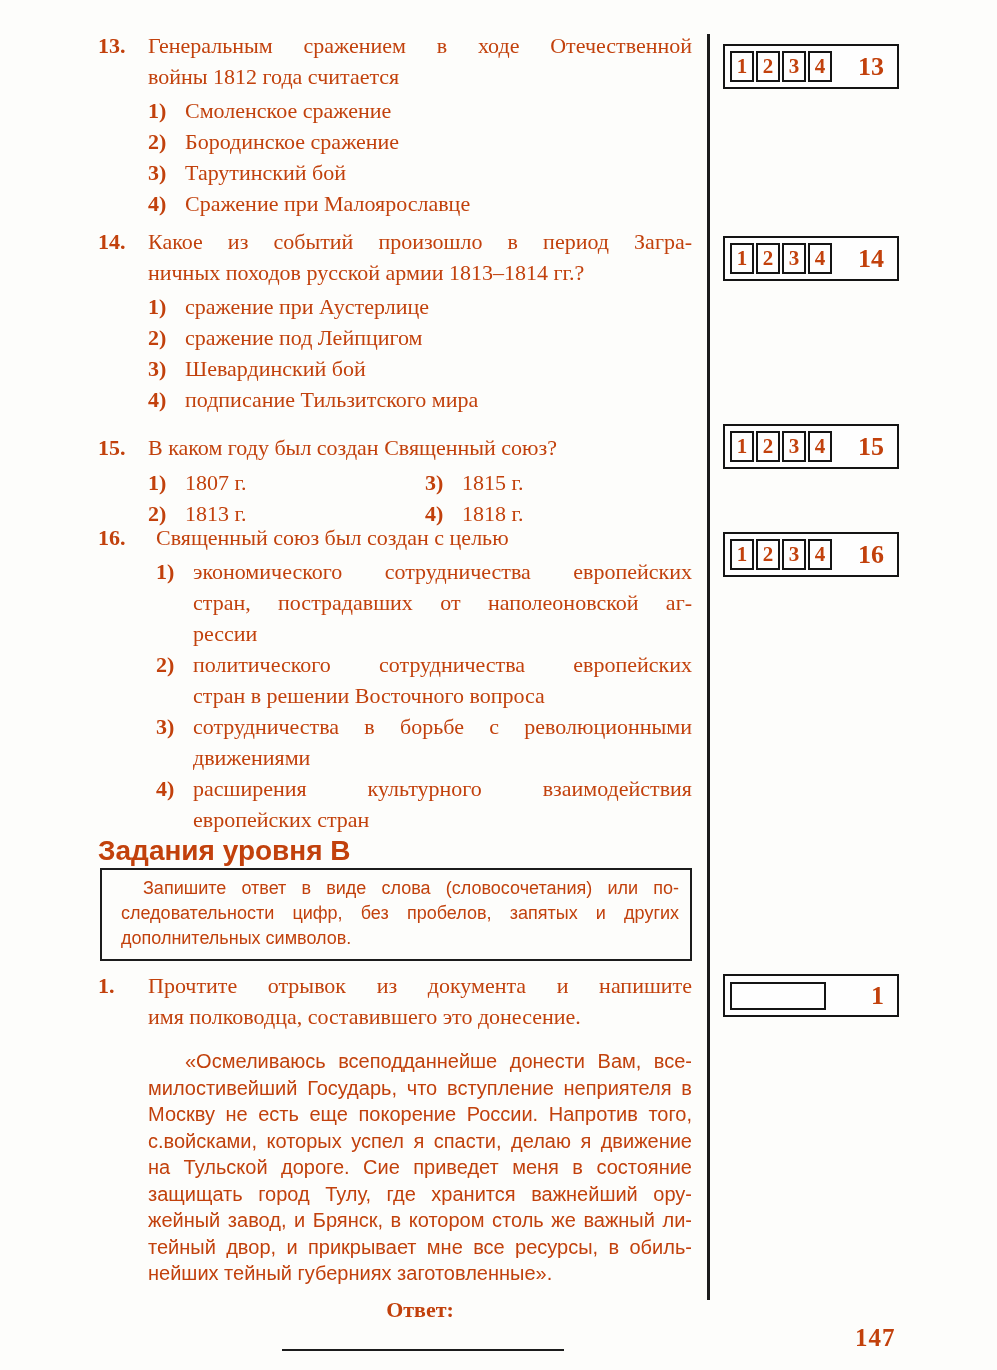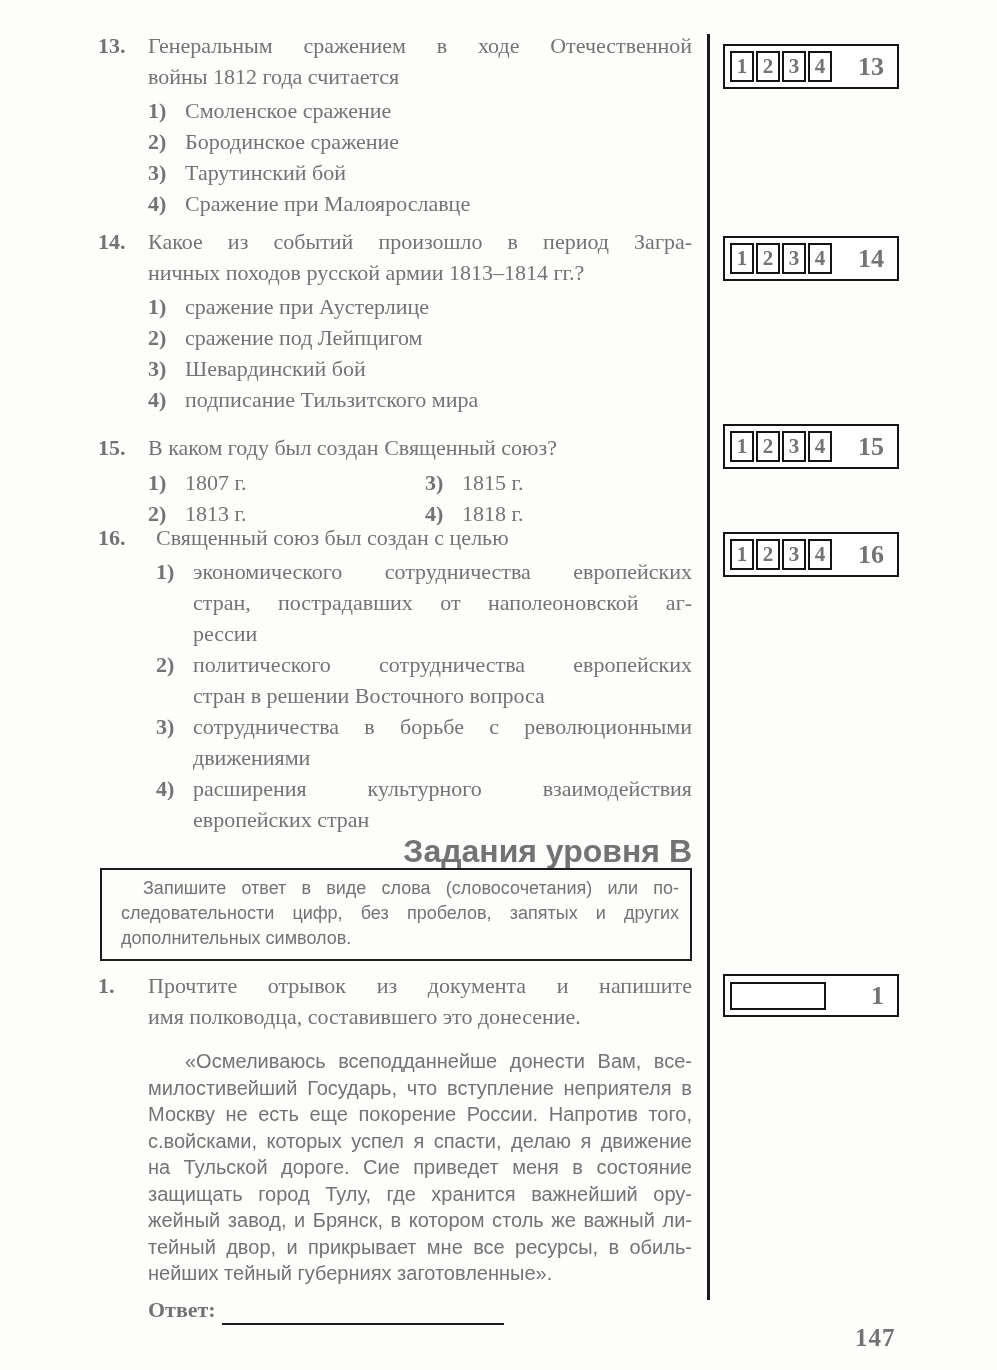--- a/index.html
+++ b/index.html
@@ -1,54 +1,54 @@
 <!DOCTYPE html>
 <html><head>
 <meta charset="utf-8">
 <style>
   html,body { margin:0; padding:0; background:#ffffff; }
   .page {
     position:relative; width:997px; height:1370px;
-    background:#fdfdfb; color:#737373; overflow:hidden;
+    background:#fdfdfb; color:#c2410c; overflow:hidden;
     font-family:"Liberation Serif","DejaVu Serif",serif;
   }
   
   .question {
     position:absolute; left:98px; width:594px;
     display:flex; font-size:22px; line-height:31px;
   }
   .qnum   { width:50px; flex:none; font-weight:700; }
   .qbody  { flex:1; min-width:0; }
   .jline  { text-align:justify; text-align-last:justify; }
   .jlast  { text-align-last:left; }
   .options{ margin-top:3px; }
   .options.twocol { display:grid; grid-template-columns:277px auto; margin-top:4px; }
   .option { display:flex; }
   .onum   { width:37px; flex:none; font-weight:700; }
   .obody  { flex:1; min-width:0; }
   
   .b-title {
-    position:absolute; left:98px; top:836px; width:594px; text-align:right;
+    position:absolute; left:98px; top:836px; width:594px; text-align:left;
     font-family:"Liberation Sans","DejaVu Sans",sans-serif;
-    font-weight:700; font-size:32px; line-height:30px;
+    font-weight:700; font-size:28px; line-height:30px;
   }
   .ibox {
     position:absolute; left:100px; top:868px; width:592px; box-sizing:border-box;
     border:2.5px solid #1c1c1c; padding:6px 11px 8px 19px;
     font-family:"Liberation Sans","DejaVu Sans",sans-serif;
     font-size:18px; line-height:25px;
   }
   .ibox .jline:first-child { text-indent:22px; }
   .quote {
     margin-top:16px;
     font-family:"Liberation Sans","DejaVu Sans",sans-serif;
     font-size:20px; line-height:26.5px;
   }
   .quote .jline:first-child { text-indent:37px; }
-  .answer-row  { display:flex; align-items:flex-end; margin-top:7px; }
+  .answer-row  { display:flex; align-items:center; margin-top:7px;flex-direction:column; }
   .answer-label{ font-weight:700; }
   .answer-line { width:282px; height:24px; margin-left:6px;
                  border-bottom:2.2px solid #1c1c1c; }
   
   .vrule {
     position:absolute; left:707px; top:34px; width:2.5px; height:1266px;
     background:#1c1c1c;
   }
   .abox {
     position:absolute; left:723px; width:176px; height:45px; box-sizing:border-box;

